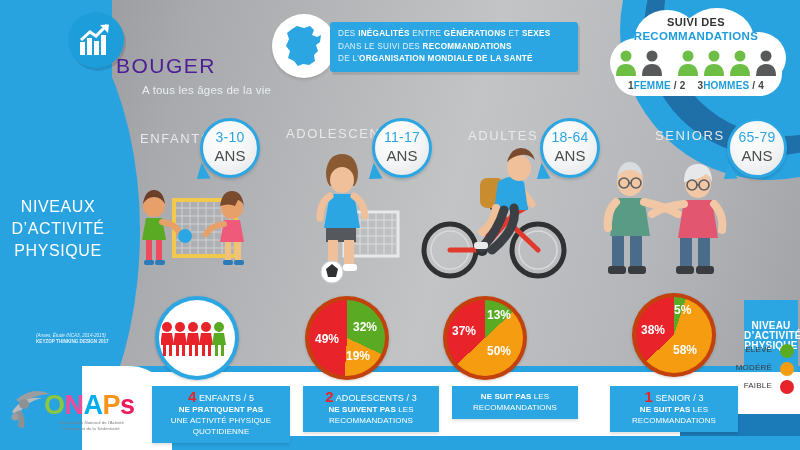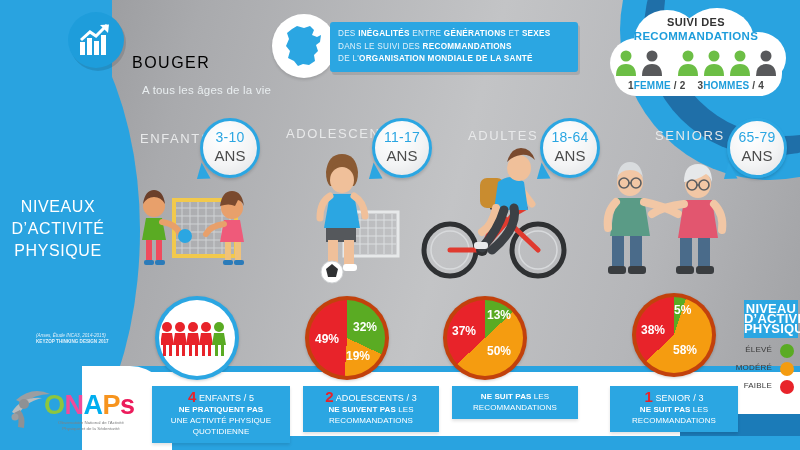--- a/index.html
+++ b/index.html
@@ -29,21 +29,21 @@
   .blue-bottom-right{position:absolute;right:0;bottom:14px;width:120px;height:22px;background:#1b7bb8;}
   .white-band{position:absolute;left:112px;top:366px;width:688px;height:6px;background:#29a3e0;}
 
   
   .hdr-logo{position:absolute;left:68px;top:12px;width:56px;height:56px;border-radius:50%;
     background:#1e9ddb;box-shadow:2px 3px 0 rgba(0,0,0,.12);}
   .hdr-logo svg{position:absolute;left:11px;top:11px;}
   .hdr-tab{position:absolute;left:118px;top:18px;height:30px;padding:0 16px 0 16px;
     background:#1e9ddb;color:#fff;font-size:18px;letter-spacing:.2px;line-height:30px;
     box-shadow:3px 3px 0 rgba(0,0,0,.12);}
-  .hdr-title{position:absolute;left:132px;top:54px;color:#000000;font-size:16px;letter-spacing:1.5px;}
+  .hdr-title{position:absolute;left:116px;top:54px;color:#4c1d95;font-size:21px;letter-spacing:1.5px;}
   .hdr-sub{position:absolute;left:142px;top:84px;color:#e9eef0;font-size:11.5px;letter-spacing:.2px;}
 
   .map-circle{position:absolute;left:272px;top:14px;width:64px;height:64px;border-radius:50%;
     background:#fff;box-shadow:0 2px 3px rgba(0,0,0,.12);}
   .map-circle svg{position:absolute;left:12px;top:10px;}
   .hdr-banner{position:absolute;left:330px;top:22px;width:248px;height:50px;background:#2ba6e2;
     border-radius:3px;box-shadow:2px 3px 0 rgba(0,0,0,.1);}
   .hdr-banner p{margin:0;color:#dff1fb;font-size:8.2px;letter-spacing:.25px;line-height:12.6px;
     padding:6px 0 0 8px;}
   .hdr-banner b{color:#fff;font-weight:bold;}
@@ -106,21 +106,21 @@
   .capbox{position:absolute;background:#2ba6e2;color:#fff;text-align:center;
     padding:5px 4px 6px;box-shadow:0 2px 3px rgba(0,0,0,.12);}
   .capbox .l1{font-size:9px;letter-spacing:.1px;line-height:12px;}
   .capbox .l1 .n{color:#e8232a;font-size:15px;font-weight:bold;vertical-align:-1px;}
   .capbox .l2{font-size:8px;font-weight:bold;line-height:11px;letter-spacing:.1px;}
   .capbox .l2 .w{font-weight:normal;}
   .capbox .l3{font-size:8px;line-height:11px;letter-spacing:.1px;}
 
   
   .leg-head{position:absolute;left:744px;top:300px;width:54px;background:#2ba6e2;color:#fff;
-    font-size:13px;font-weight:bold;text-align:center;line-height:10px;padding:4px 0;letter-spacing:.2px;}
+    font-size:10px;font-weight:bold;text-align:center;line-height:10px;padding:21px 0;letter-spacing:.2px;}
   .leg-row{position:absolute;width:70px;height:16px;}
   .leg-row .t{position:absolute;right:24px;top:2px;font-size:8px;color:#3a3a3a;letter-spacing:.2px;}
   .leg-row .d{position:absolute;right:2px;top:1px;width:14px;height:14px;border-radius:50%;}
 
   
   .ill{position:absolute;}
 </style>
 </head>
 <body>
 

